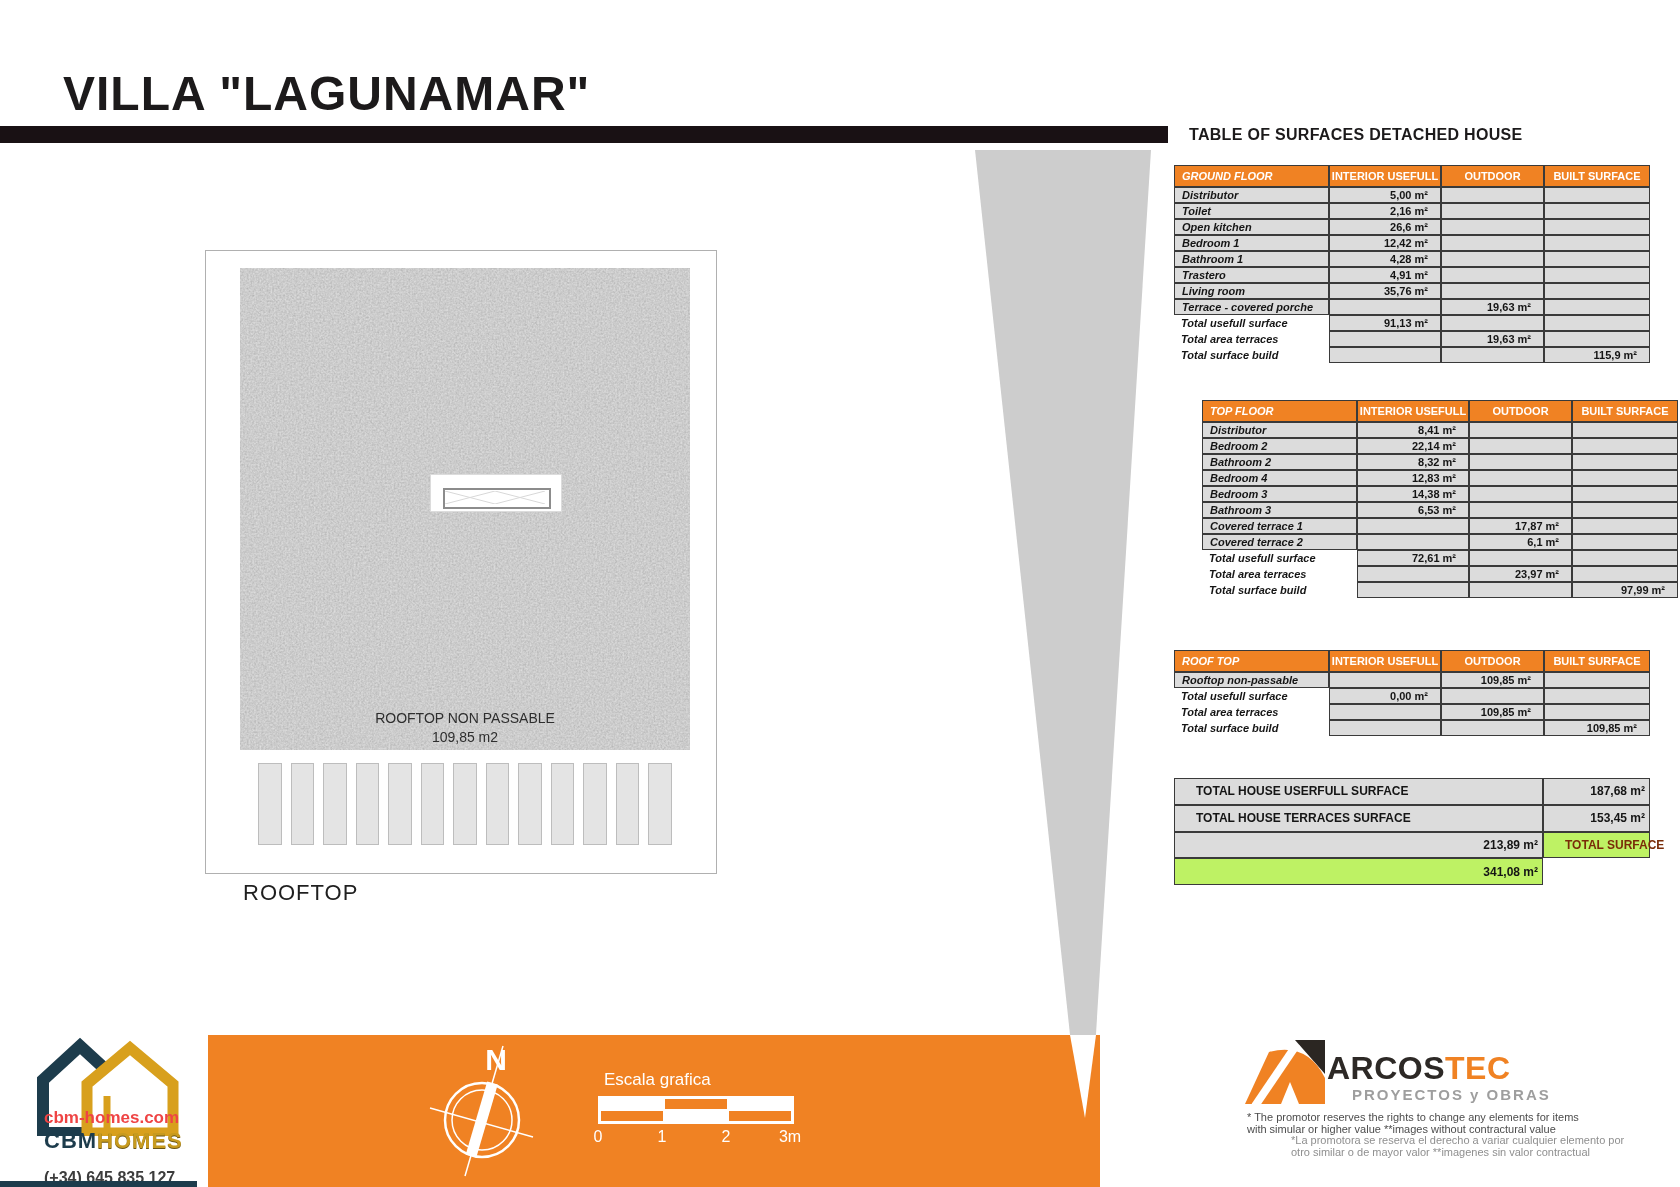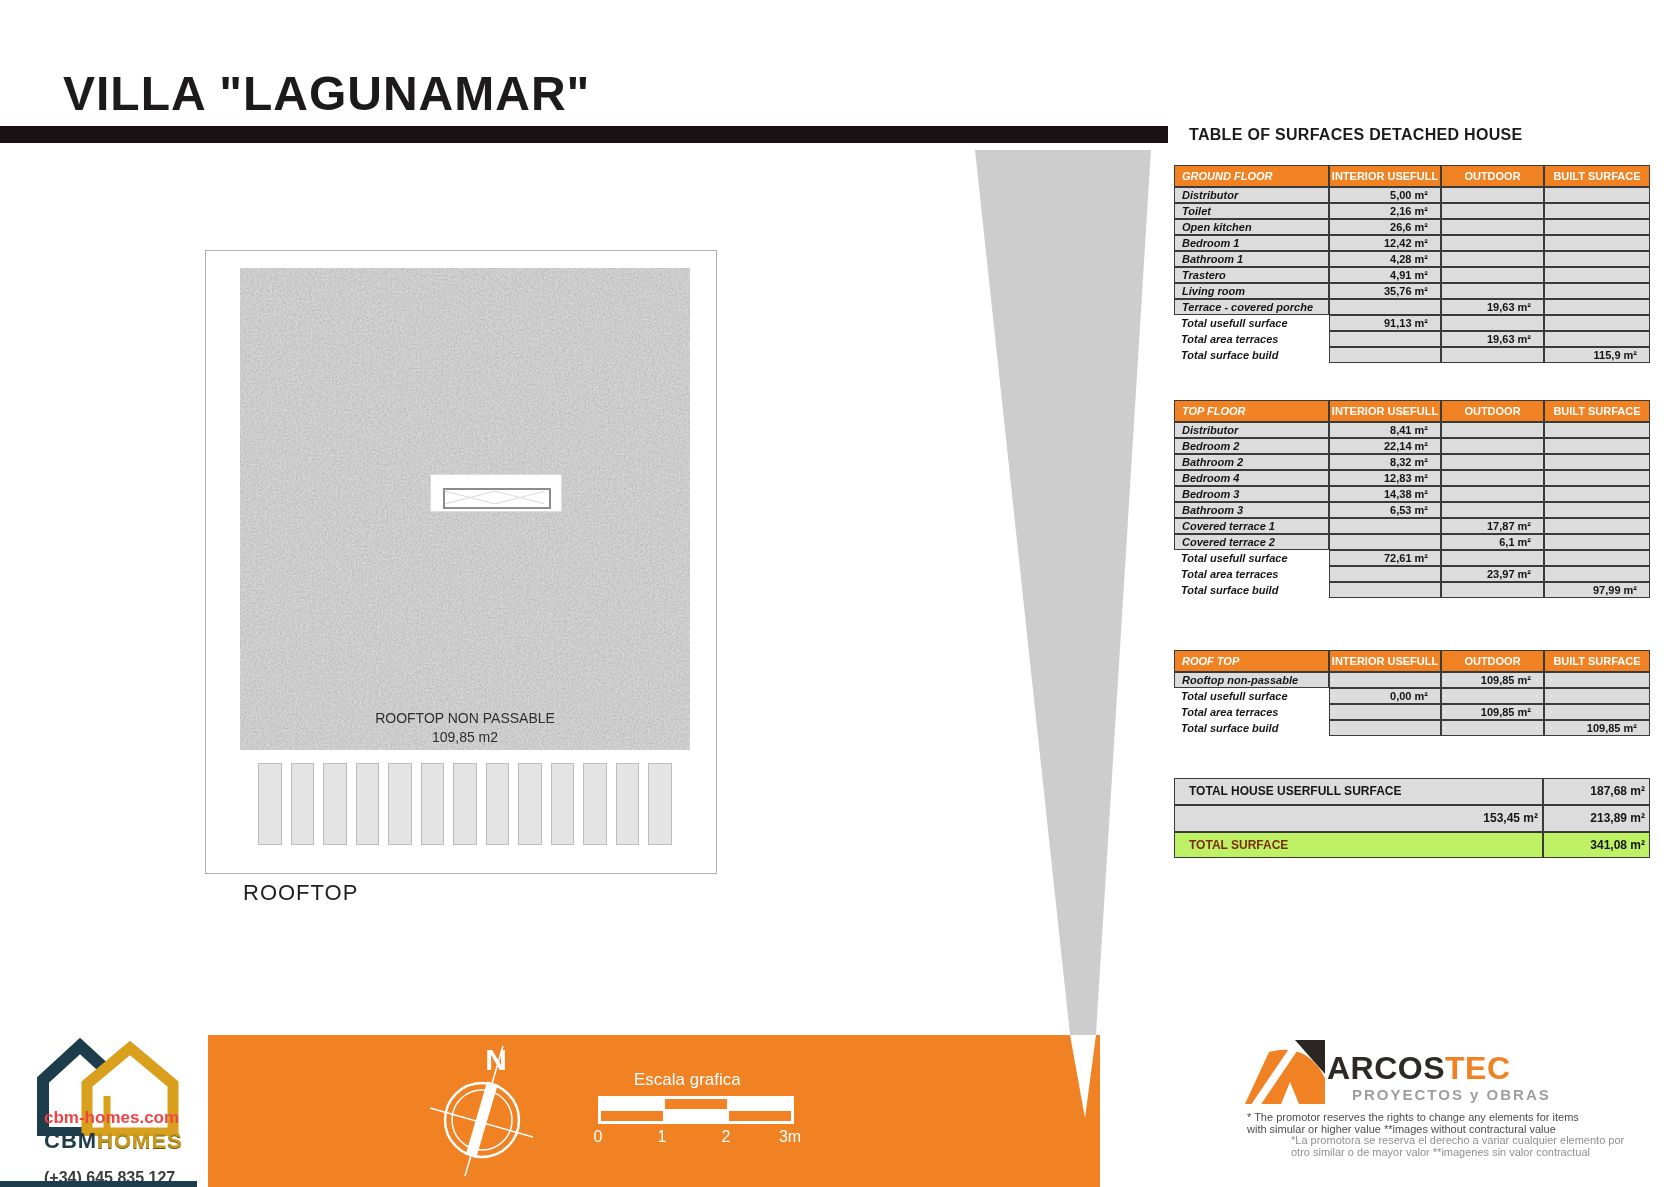--- a/index.html
+++ b/index.html
@@ -35,28 +35,28 @@
   .fcell.head{background:#F08223;color:#fff;justify-content:center;}
   .fcell.head.label{justify-content:flex-start;}
   .fcell.label{padding-left:7px;font-style:italic;}
   .fcell.val{justify-content:flex-end;padding-right:12px;}
   .fcell.nobox{border:none;background:transparent;}
 
   .stable{left:1174px;top:778px;width:476px;display:grid;grid-template-columns:369px 107px;
           grid-auto-rows:26.8px;}
   .scell{box-sizing:border-box;border:1px solid #3a3a3a;background:#dcdcdc;font-size:12px;
          font-weight:700;color:#151515;display:flex;align-items:center;white-space:nowrap;}
-  .scell.label{padding-left:14px;}
+  .scell.label{padding-left:21px;}
   .scell.val{justify-content:flex-end;padding-right:4px;}
   .scell.hl{background:#bef264;}
   .scell.hl.label{color:#7a2c08;}
 
   
   .orange-bar{left:208px;top:1035px;width:892px;height:152px;background:#F08223;z-index:1;}
-  .scale-label{left:634px;top:1070px;font-size:17px;color:#fff;z-index:2;}
+  .scale-label{left:604px;top:1070px;font-size:17px;color:#fff;z-index:2;}
   .scale-bar{left:598px;top:1096px;width:192px;height:24px;border:2px solid #fff;box-sizing:content-box;
              display:grid;grid-template-columns:1fr 1fr 1fr;grid-template-rows:12px 12px;z-index:2;}
   .scale-bar .sc{border:1px solid #fff;box-sizing:border-box;}
   .sc.w{background:#fff;} .sc.o{background:#F08223;}
   .scale-ticks{z-index:2;}
   .tick{position:absolute;top:1128px;transform:translateX(-50%);font-size:16px;color:#fff;z-index:2;}
   .compass{left:415px;top:1038px;z-index:2;}
 
   
   .cbm-logo{left:36px;top:1034px;}
@@ -169,21 +169,21 @@
       <div class="fcell val"></div>
       <div class="fcell label nobox">Total area terraces</div>
       <div class="fcell val"></div>
       <div class="fcell val">19,63 m²</div>
       <div class="fcell val"></div>
       <div class="fcell label nobox">Total surface build</div>
       <div class="fcell val"></div>
       <div class="fcell val"></div>
       <div class="fcell val">115,9 m²</div>
     </div>
-  <div class="abs ftable" style="top: 400px; grid-template-rows: 22px repeat(11, 16px);">
+  <div class="abs ftable" style="top: 400px; grid-template-rows: 22px repeat(11, 16px); margin-left: 28px;">
       <div class="fcell head label">TOP FLOOR</div>
       <div class="fcell head">INTERIOR USEFULL</div>
       <div class="fcell head">OUTDOOR</div>
       <div class="fcell head">BUILT SURFACE</div>
       <div class="fcell label">Distributor</div>
       <div class="fcell val">8,41 m²</div>
       <div class="fcell val"></div>
       <div class="fcell val"></div>
       <div class="fcell label">Bedroom 2</div>
       <div class="fcell val">22,14 m²</div>
@@ -244,20 +244,21 @@
       <div class="fcell val">109,85 m²</div>
       <div class="fcell val"></div>
       <div class="fcell label nobox">Total surface build</div>
       <div class="fcell val"></div>
       <div class="fcell val"></div>
       <div class="fcell val">109,85 m²</div>
     </div>
   <div class="abs stable">
       <div class="scell label">TOTAL HOUSE USERFULL SURFACE</div>
       <div class="scell val">187,68 m²</div>
+      <div class="scell label">TOTAL HOUSE TERRACES SURFACE</div>
       <div class="scell val">153,45 m²</div>
       <div class="scell val">213,89 m²</div>
       <div class="scell label hl">TOTAL SURFACE</div>
       <div class="scell val hl">341,08 m²</div>
     </div>
 
   <div class="abs orange-bar"></div>
 
   <svg class="abs compass" width="140" height="150" viewBox="0 0 140 150">
     <text x="81" y="32" text-anchor="middle" font-size="30" font-weight="600" fill="#ffffff">N</text>

